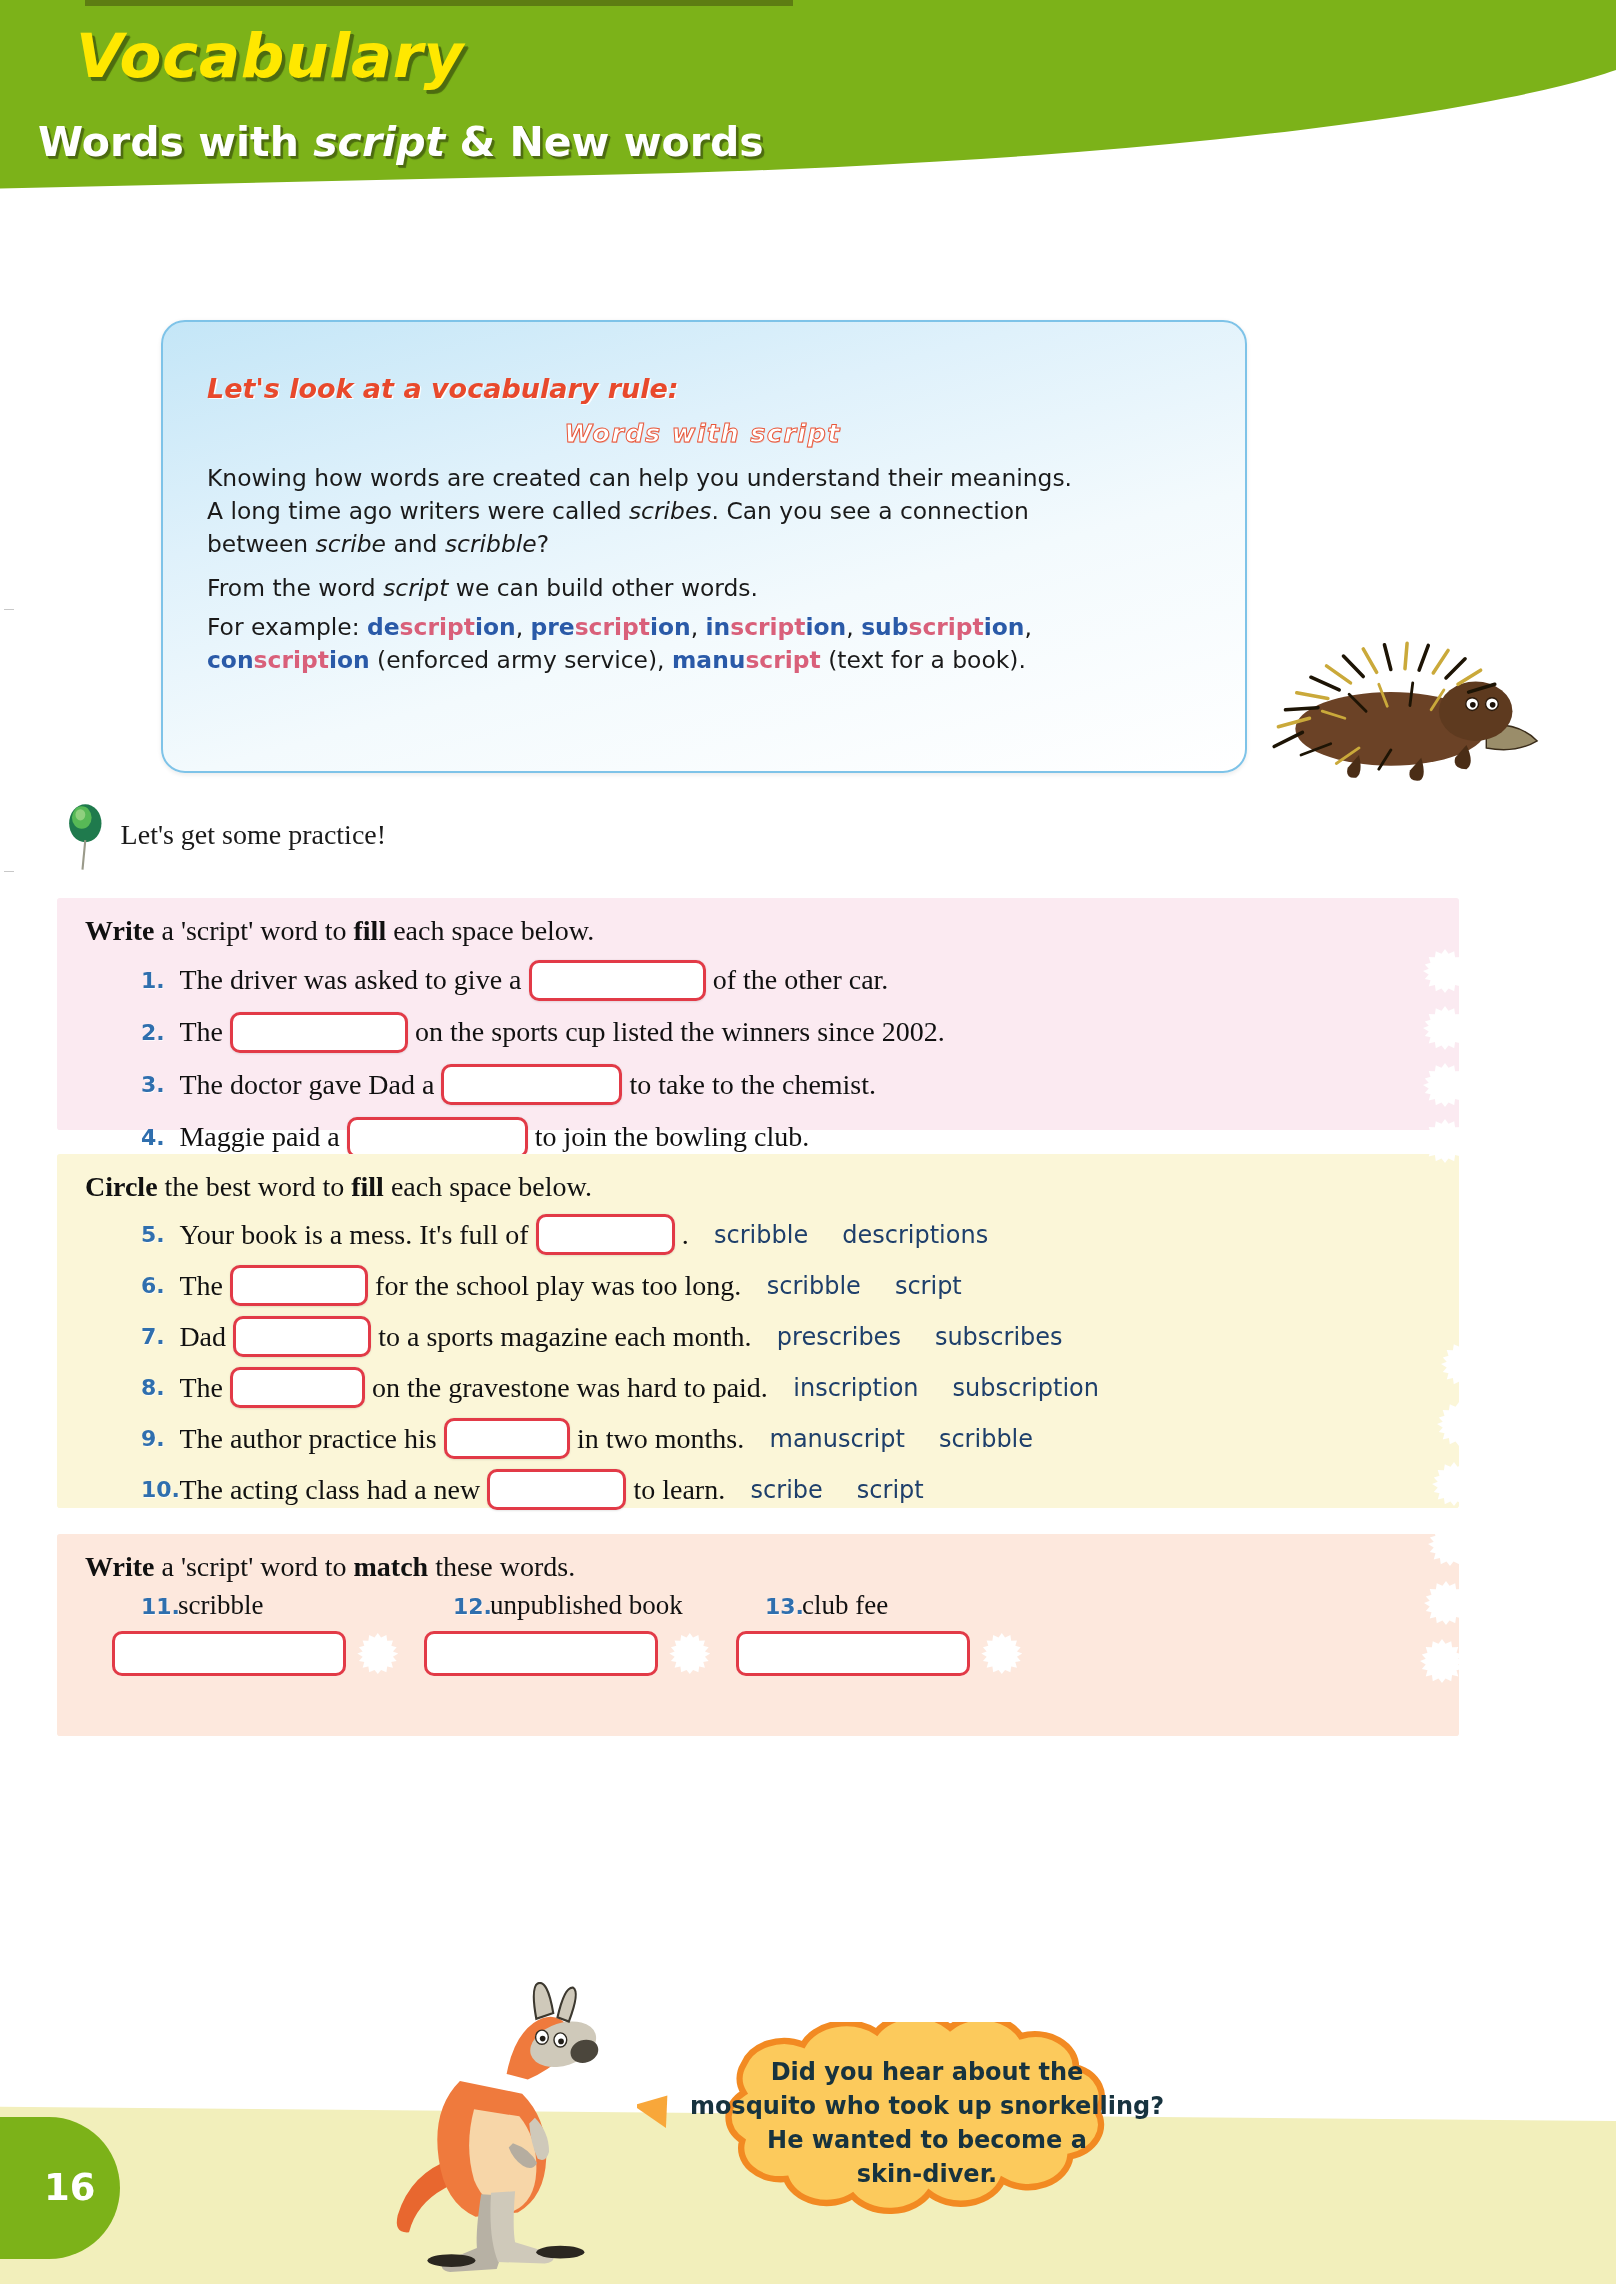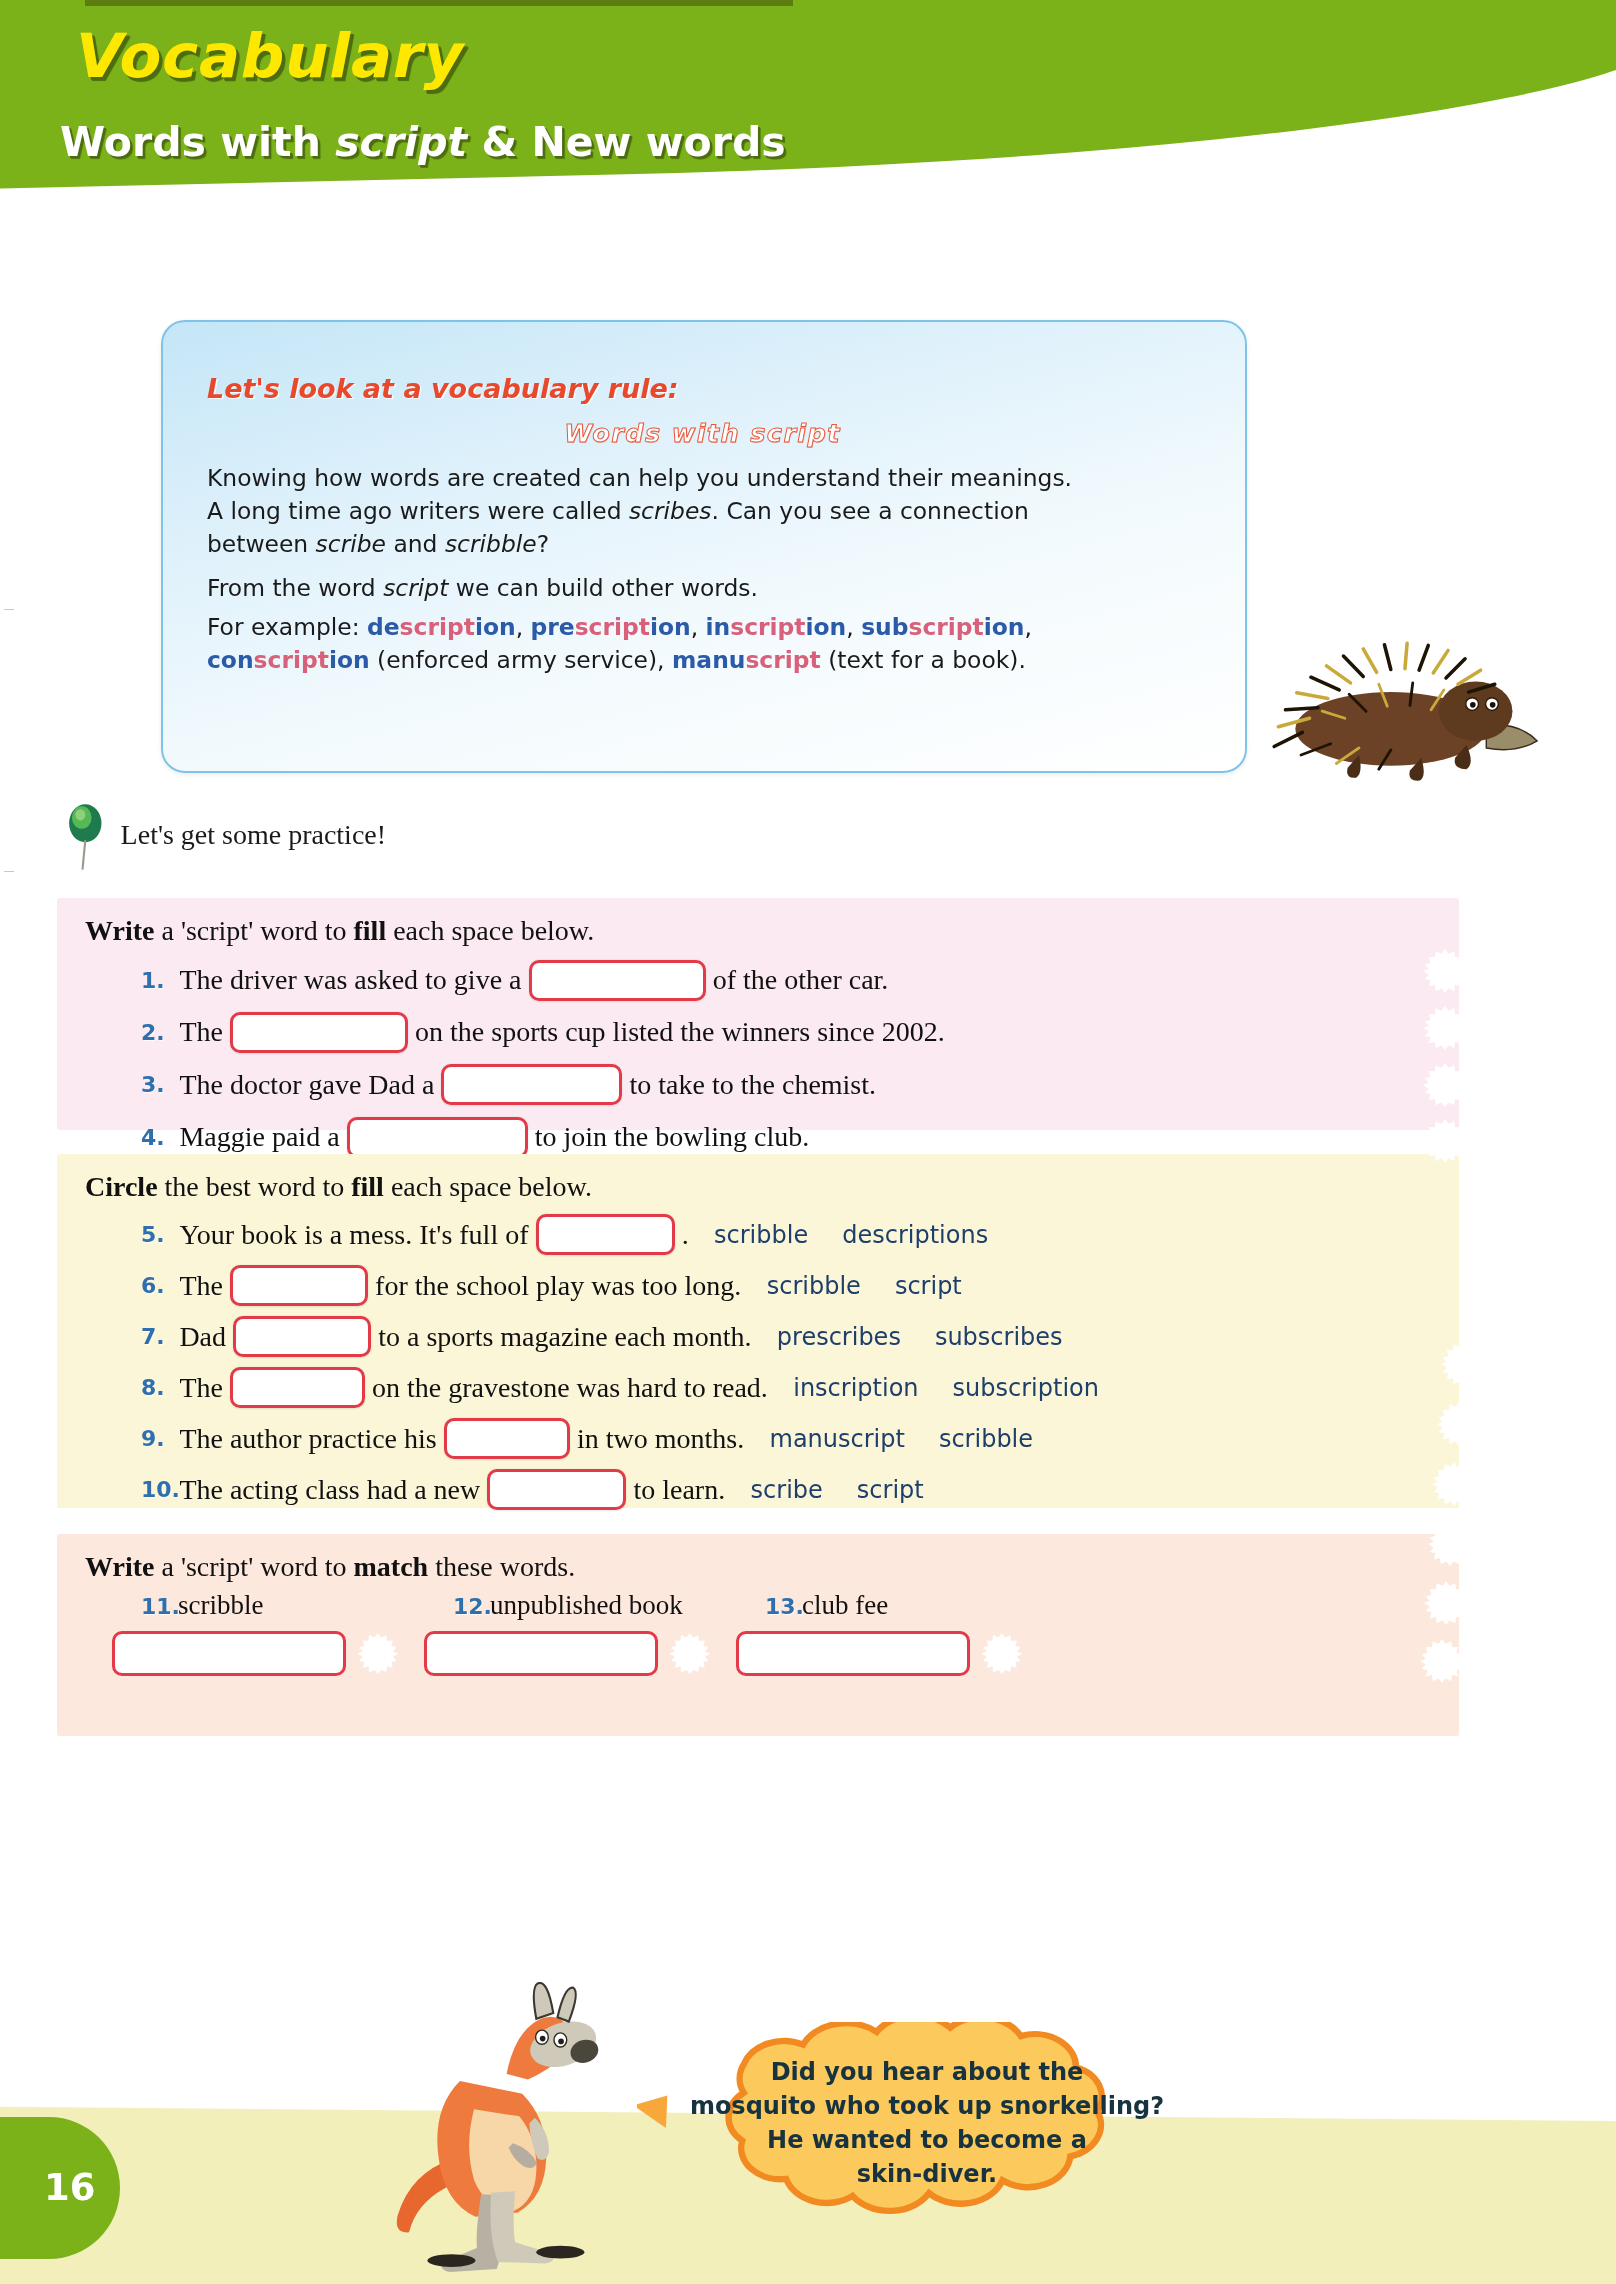--- a/index.html
+++ b/index.html
@@ -65,21 +65,21 @@
     font-size: 61px;
     letter-spacing: 0.7px;
     color: #ffe800;
     text-shadow:
       2.8px 2.8px 0 #4d6b10,
       3.5px 3.5px 0.7px rgba(40,60,8,0.55);
     z-index: 5;
   }
   .title-sub {
     position: absolute;
-    left: 60px; top: 118px;
+    left: 38px; top: 118px;
     font-family: "DejaVu Sans", sans-serif;
     font-weight: bold;
     font-size: 41px;
     color: #ffffff;
     text-shadow:
       2.1px 2.1px 0 #4d6b10,
       2.8px 2.8px 0.7px rgba(40,60,8,0.5);
     z-index: 5;
     white-space: nowrap;
   }
@@ -500,21 +500,21 @@
           <span class="qtext">to a sports magazine each month.</span>
           <span class="opts">
             <span>prescribes</span>
             <span>subscribes</span>
           </span>
         </div>
         <div class="qrow" style="margin-top: 10px;">
           <span class="qnum">8.</span>
           <span class="qtext">The</span>
           <span class="blank" style="width: 135px;"></span>
-          <span class="qtext">on the gravestone was hard to read.</span>
+          <span class="qtext">on the gravestone was hard to paid.</span>
           <span class="opts">
             <span>inscription</span>
             <span>subscription</span>
           </span>
         </div>
         <div class="qrow" style="margin-top: 10px;">
           <span class="qnum">9.</span>
           <span class="qtext">The author practice his</span>
           <span class="blank" style="width: 126px;"></span>
           <span class="qtext">in two months.</span>

